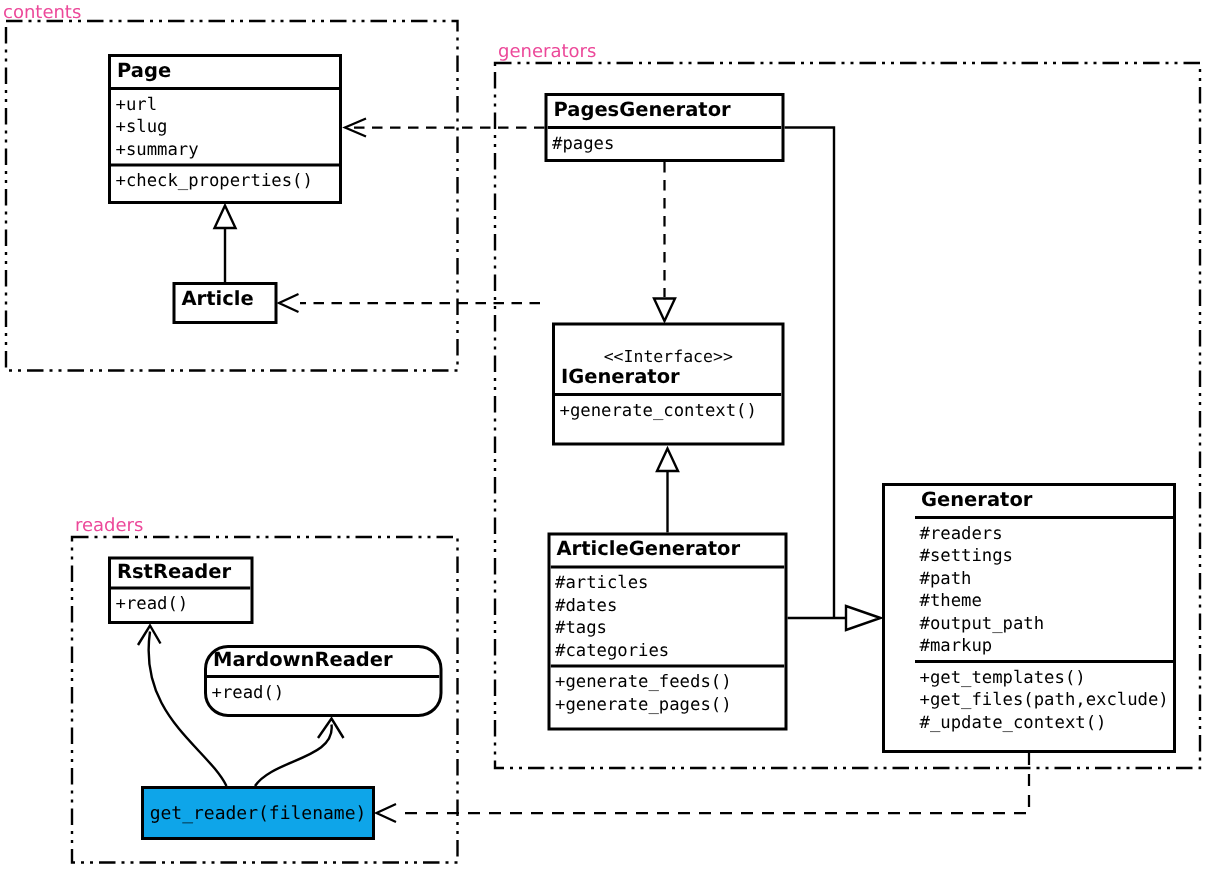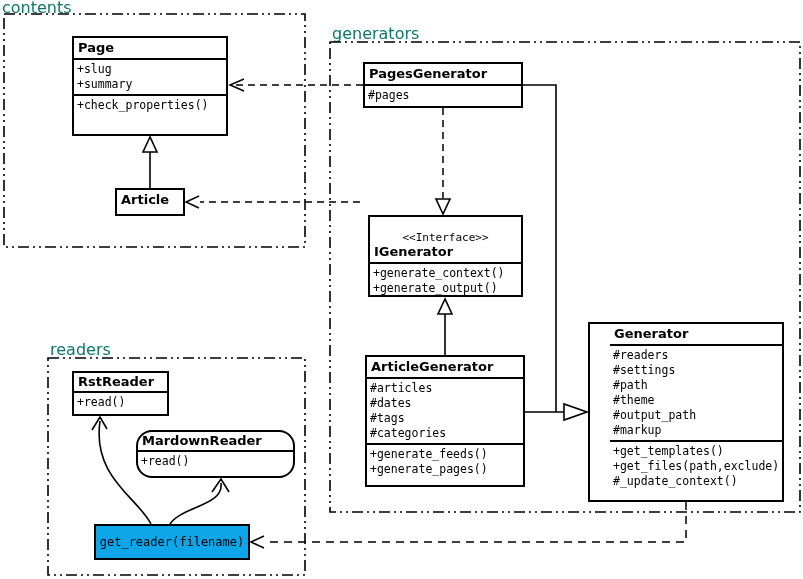--- a/index.html
+++ b/index.html
@@ -1,21 +1,21 @@
 <!DOCTYPE html>
 <html><head>
 <meta charset="utf-8">
 <style>
   html,body { margin:0; padding:0; background:#fff; }
   .canvas {
     position:relative; width:803px; height:579px; background:#ffffff;
     font-family:"DejaVu Sans", sans-serif; color:#000; overflow:hidden;
   }
   .pkg-label {
-    position:absolute; font-size:16px; line-height:14px; color:#0f766e;
+    position:absolute; font-size:12px; line-height:14px; color:#ec4899;
     background:transparent; padding:0 2px;text-align:center;
   }
   .uml-class {
     position:absolute; background:#fff; border:2px solid #000;
     box-sizing:border-box; overflow:hidden;
   }
   .uml-title {
     font-weight:bold; font-size:13px; line-height:16px;
     padding:2px 4px;
   }
@@ -40,20 +40,21 @@
 
 <div class="canvas">
 
   <div class="pkg-label" style="left:0px; top:1px;">contents</div>
   <div class="pkg-label" style="left:330px; top:27px;">generators</div>
   <div class="pkg-label" style="left:48px; top:343px;">readers</div>
 
   <div class="uml-class" style="left:72px; top:36px; width:156px; height:100px;">
     <div class="uml-title">Page</div>
     <div class="uml-sec">
+      <div class="uml-member">+url</div>
       <div class="uml-member">+slug</div>
       <div class="uml-member">+summary</div>
     </div>
     <div class="uml-sec">
       <div class="uml-member">+check_properties()</div>
     </div>
   </div>
 
   <div class="uml-class" style="left:115px; top:188px; width:70px; height:28px;">
     <div class="uml-title">Article</div>
@@ -64,21 +65,20 @@
     <div class="uml-sec">
       <div class="uml-member">#pages</div>
     </div>
   </div>
 
   <div class="uml-class" style="left:368px; top:215px; width:155px; height:82px;">
     <div class="uml-stereo">&lt;&lt;Interface&gt;&gt;</div>
     <div class="uml-title" style="padding-top:0;">IGenerator</div>
     <div class="uml-sec">
       <div class="uml-member">+generate_context()</div>
-      <div class="uml-member">+generate_output()</div>
     </div>
   </div>
 
   <div class="uml-class" style="left:365px; top:355px; width:160px; height:132px;">
     <div class="uml-title">ArticleGenerator</div>
     <div class="uml-sec">
       <div class="uml-member">#articles</div>
       <div class="uml-member">#dates</div>
       <div class="uml-member">#tags</div>
       <div class="uml-member">#categories</div>

